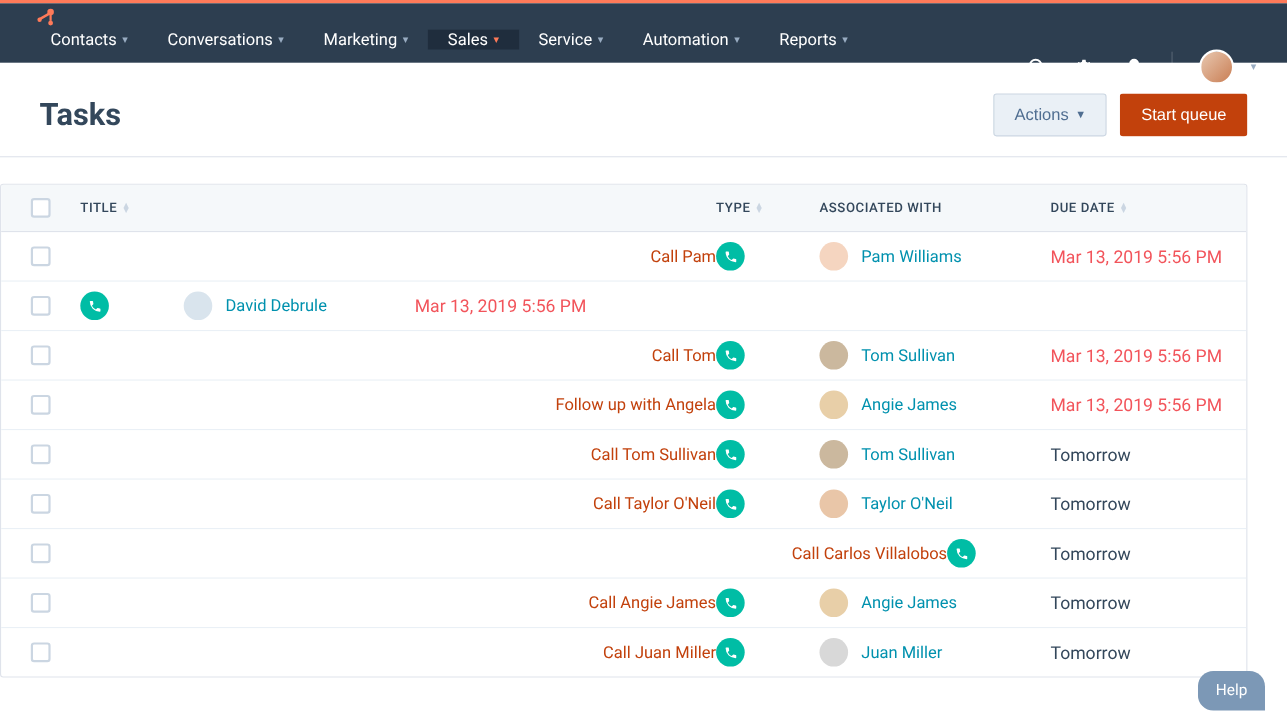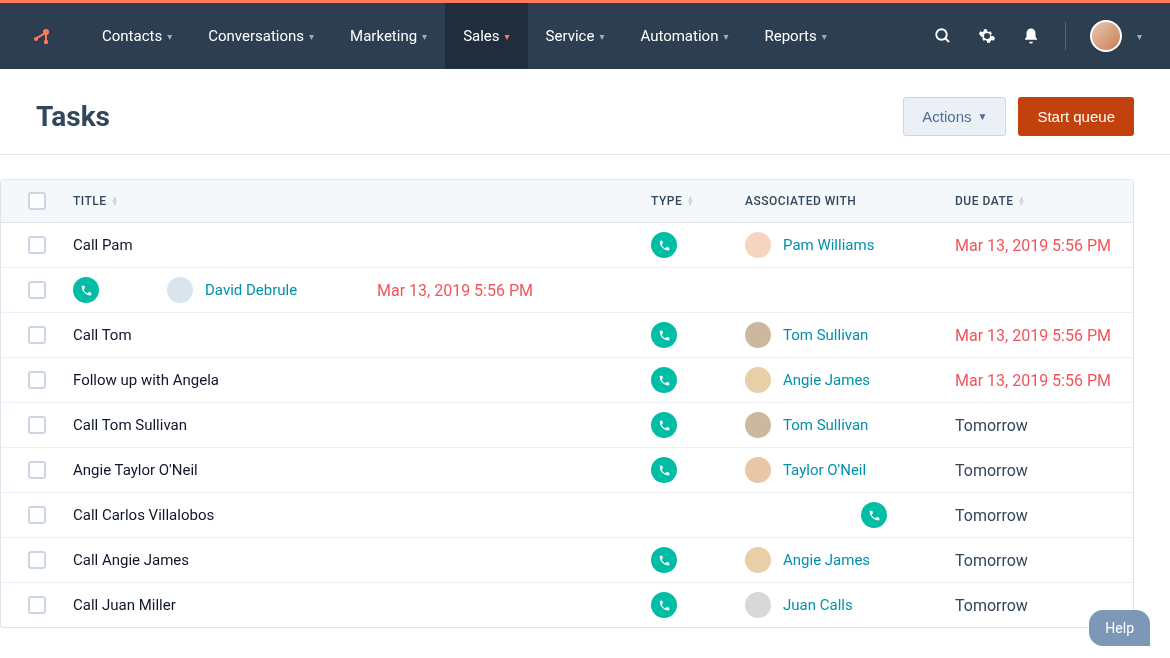--- a/index.html
+++ b/index.html
@@ -2,21 +2,21 @@
 <html><head>
 <meta charset="utf-8">
 <style>
   * { margin: 0; padding: 0; box-sizing: border-box; }
   body { font-family: -apple-system, BlinkMacSystemFont, "Segoe UI", Roboto, Arial, sans-serif; background: #fff; color: #33475b; }
   
   
   .top-strip { height: 3px; background: #ff7a59; width: 100%; }
   
   
-  .navbar { background: #2d3e50; height: 66px; display: flex; align-items: center; padding: 0 28px; color: #fff; }
+  .navbar { background: #2d3e50; height: 54px; display: flex; align-items: flex-start; padding: 0 28px; color: #fff; flex-direction: column; }
   .logo { width: 28px; height: 28px; margin-right: 28px; display:flex; align-items:center; justify-content:center; }
   .nav-items { display: flex; align-items: center; height: 100%; }
   .nav-item { display: flex; align-items: center; height: 100%; padding: 0 18px; font-size: 15px; cursor: pointer; color: #fff; }
   .nav-item.active { background: #1f2d3d; }
   .nav-caret { margin-left: 5px; font-size: 10px; color: #99acc2; }
   .nav-item.active .nav-caret { color: #ff7a59; }
   .nav-right { margin-left: auto; display: flex; align-items: center; gap: 24px; }
   .nav-icon { width: 20px; height: 20px; display:flex; align-items:center; justify-content:center; cursor:pointer; }
   .nav-sep { width: 1px; height: 28px; background: rgba(255,255,255,0.2); }
   .nav-avatar-wrap { display:flex; align-items:center; gap:10px; cursor:pointer; }
@@ -49,21 +49,21 @@
   .col-check { width: 72px; display:flex; justify-content:center; }
   .col-title { flex: 1; min-width: 0; }
   .col-type { width: 94px; }
   .col-assoc { width: 210px; }
   .col-due { width: 178px; padding-right: 16px; }
   .sort-caret { display:inline-flex; flex-direction:column; line-height:5px; font-size:8px; color:#cbd6e2; }
   
   .trow { display: flex; align-items: center; border-bottom: 1px solid #eaf0f6; padding: 9px 0; }
   .trow:last-child { border-bottom: none; }
   .checkbox { width: 18px; height: 18px; border: 2px solid #cbd6e2; border-radius: 3px; background: #fff; cursor:pointer; }
-  .cell-title { font-size: 15px; color: #0f172a; }
+  .cell-title { font-size: 15px; color: #c2410c; text-align: right; }
   .type-icon { width: 26px; height: 26px; border-radius: 50%; background: #00bda5; display:flex; align-items:center; justify-content:center; }
   .assoc-cell { display: flex; align-items: center; gap: 12px; }
   .assoc-avatar { width: 26px; height: 26px; border-radius: 50%; flex-shrink:0; }
   .assoc-link { color: #0091ae; font-size: 15px; cursor: pointer; }
   .due-cell { font-size: 16px; }
   .due-overdue { color: #f2545b; }
   .due-normal { color: #33475b; }
   
   
   .help-btn { position: fixed; right: 20px; bottom: 12px; background: #7c98b6; color: #fff; padding: 10px 16px; border-radius: 14px 14px 0 14px; font-size: 14px; cursor:pointer; }
@@ -271,21 +271,21 @@
           <div class="col-assoc assoc-cell">
             <div class="assoc-avatar" style="background:#cbb89e;"></div>
             <span class="assoc-link">Tom Sullivan</span>
           </div>
           <div class="col-due due-cell due-normal">Tomorrow</div>
         </div>
         <div class="trow">
           <div class="col-check">
             <div class="checkbox"></div>
           </div>
-          <div class="col-title cell-title">Angie Taylor O'Neil</div>
+          <div class="col-title cell-title">Call Taylor O'Neil</div>
           <div class="col-type">
             <div class="type-icon">
               <svg width="13" height="13" viewBox="0 0 24 24" fill="#fff">
                 <path d="M6.6 10.8a15 15 0 006.6 6.6l2.2-2.2a1 1 0 011-.25 11 11 0 003.5.56 1 1 0 011 1V20a1 1 0 01-1 1A17 17 0 013 4a1 1 0 011-1h3.5a1 1 0 011 1 11 11 0 00.56 3.5 1 1 0 01-.25 1z"></path>
               </svg>
             </div>
           </div>
           <div class="col-assoc assoc-cell">
             <div class="assoc-avatar" style="background:#e9c6a8;"></div>
             <span class="assoc-link">Taylor O'Neil</span>
@@ -331,21 +331,21 @@
           <div class="col-title cell-title">Call Juan Miller</div>
           <div class="col-type">
             <div class="type-icon">
               <svg width="13" height="13" viewBox="0 0 24 24" fill="#fff">
                 <path d="M6.6 10.8a15 15 0 006.6 6.6l2.2-2.2a1 1 0 011-.25 11 11 0 003.5.56 1 1 0 011 1V20a1 1 0 01-1 1A17 17 0 013 4a1 1 0 011-1h3.5a1 1 0 011 1 11 11 0 00.56 3.5 1 1 0 01-.25 1z"></path>
               </svg>
             </div>
           </div>
           <div class="col-assoc assoc-cell">
             <div class="assoc-avatar" style="background:#d8d8d8;"></div>
-            <span class="assoc-link">Juan Calls</span>
+            <span class="assoc-link">Juan Miller</span>
           </div>
           <div class="col-due due-cell due-normal">Tomorrow</div>
         </div>
       </div>
   </div>
 
 </div>
 
 <div class="help-btn">Help</div>
 

